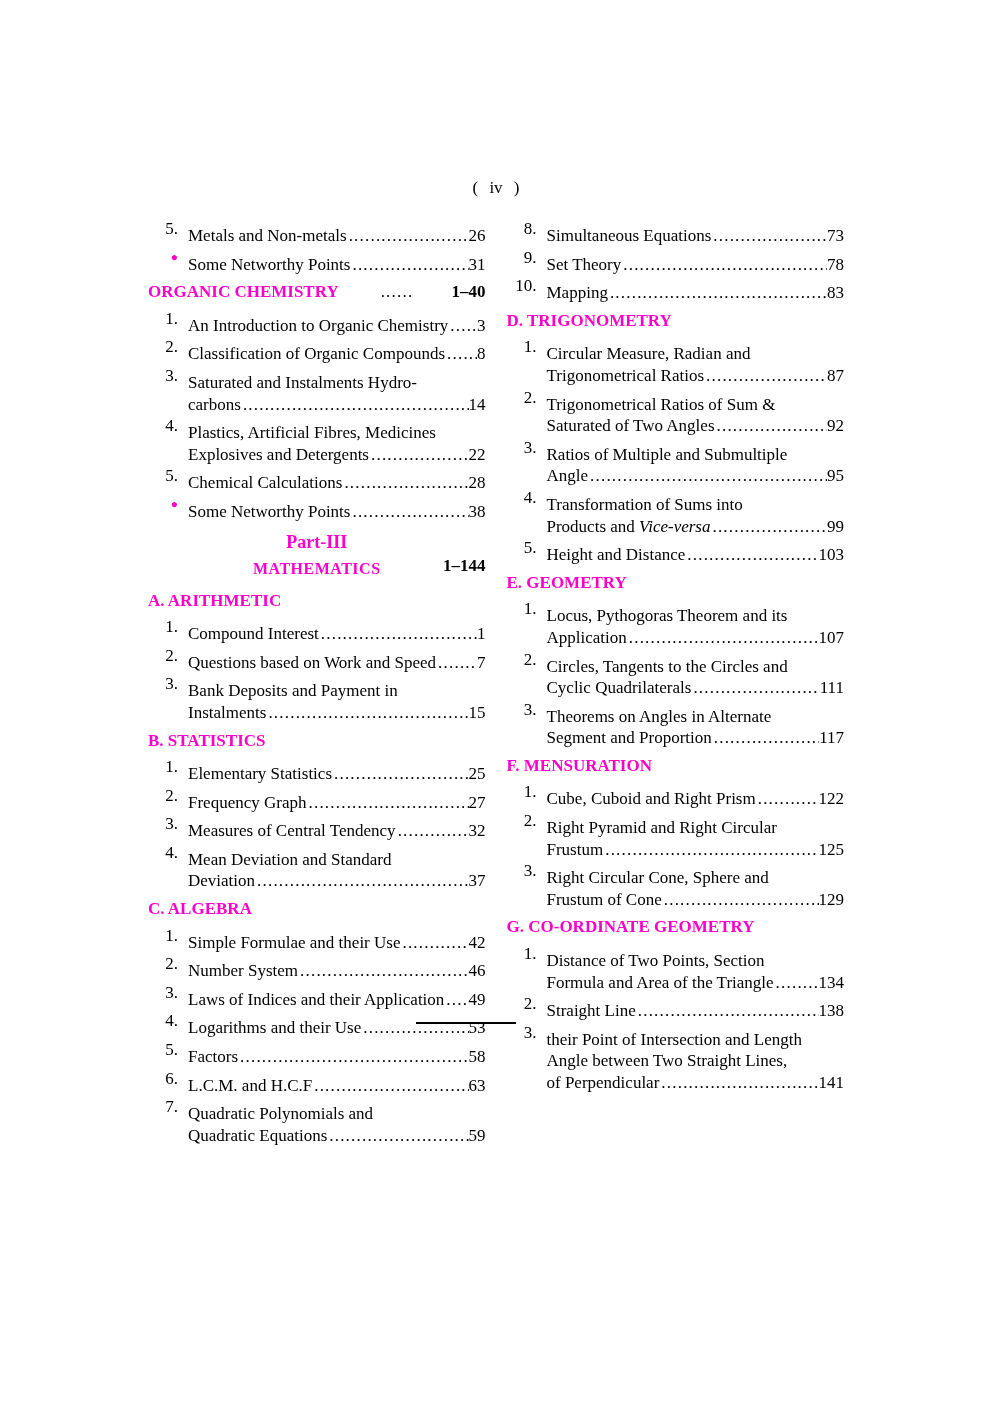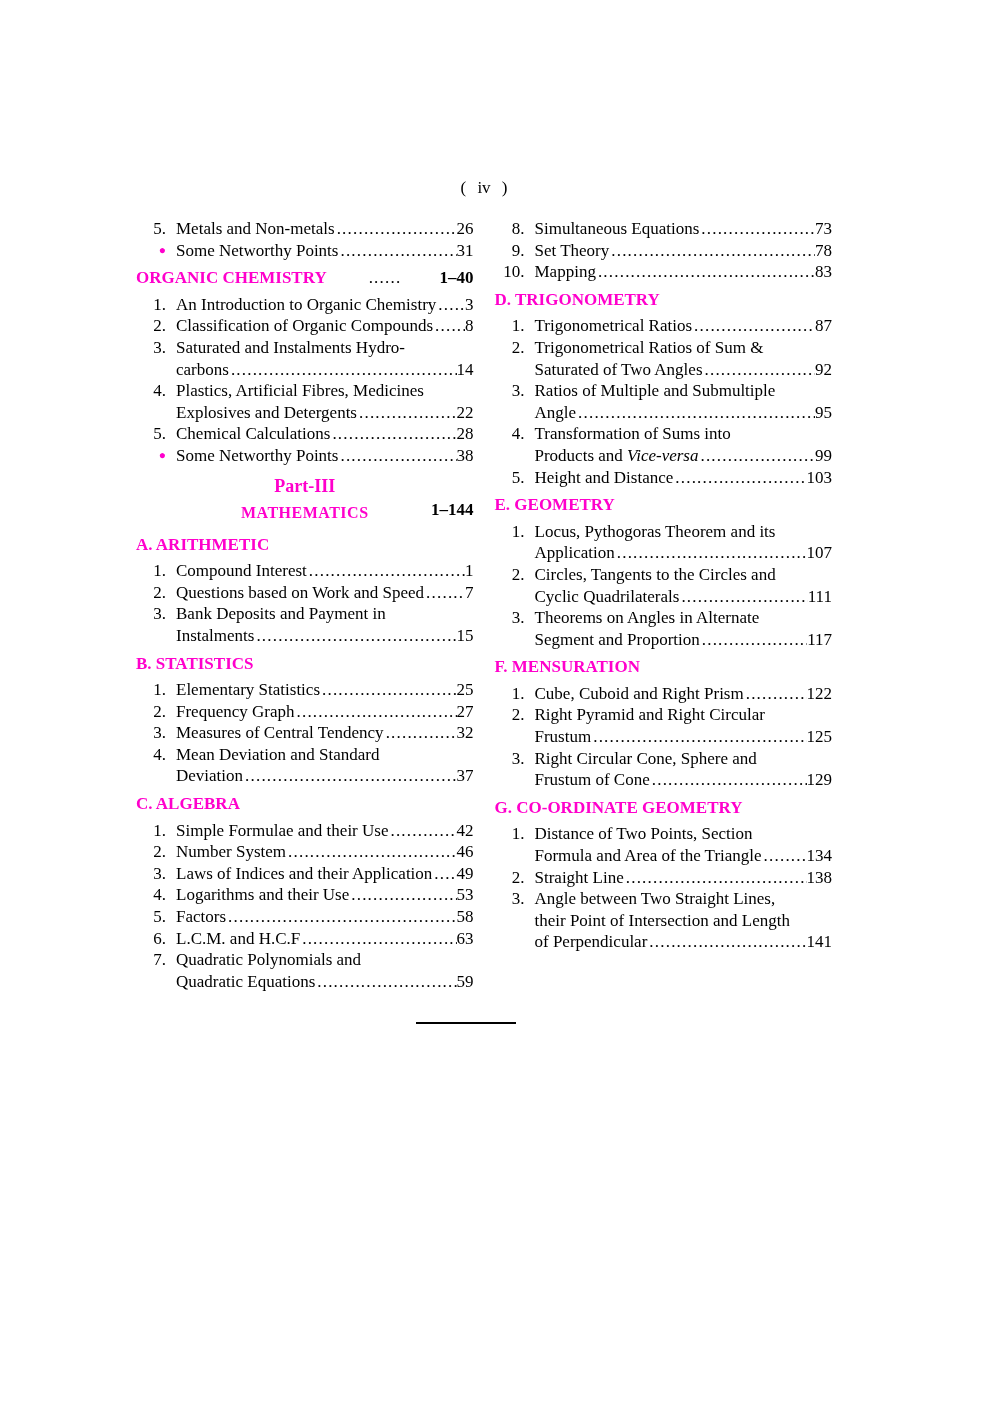--- a/index.html
+++ b/index.html
@@ -12,21 +12,21 @@
     width: 992px;
     height: 1403px;
     background: #ffffff;
     color: #000000;
     font-family: "Liberation Serif", serif;
     font-size: 17px;
     overflow: hidden;
   }
   .content {
     position: absolute;
-    left: 136px;
+    left: 148px;
     top: 178px;
     width: 696px;
   }
   .page-header {
     text-align: center;
     word-spacing: 7px;
     margin-bottom: 20px;
   }
   .columns {
     display: flex;
@@ -48,20 +48,21 @@
     margin-right: 10px;
   }
   .num.bullet {
     color: var(--accent, #ff00cc);
     font-size: 12px;
     line-height: 21.6px;
   }
   .body {
     flex: 1;
     min-width: 0;
+    margin-top: 7px;
   }
   .line { line-height: 21.6px; }
   .lastline {
     display: flex;
     align-items: baseline;
   }
   .txt { flex: none; white-space: nowrap; }
   .leader {
     flex: 1;
     min-width: 6px;
@@ -391,20 +392,21 @@
                 <span class="txt"><span>Mapping</span></span>
                 <span class="leader">........................................................................................................................</span>
                 <span class="pg">83</span>
               </div>
             </span>
           </div>
           <div class="sec">D. TRIGONOMETRY</div>
           <div class="entry">
             <span class="num">1.</span>
             <span class="body">
+              <div class="line"><span class="txt"><span>Circular Measure, Radian and</span></span></div>
               <div class="line lastline">
                 <span class="txt"><span>Trigonometrical Ratios</span></span>
                 <span class="leader">........................................................................................................................</span>
                 <span class="pg">87</span>
               </div>
             </span>
           </div>
           <div class="entry">
             <span class="num">2.</span>
             <span class="body">
@@ -533,22 +535,22 @@
               <div class="line lastline">
                 <span class="txt"><span>Straight Line</span></span>
                 <span class="leader">........................................................................................................................</span>
                 <span class="pg">138</span>
               </div>
             </span>
           </div>
           <div class="entry">
             <span class="num">3.</span>
             <span class="body">
+              <div class="line"><span class="txt"><span>their Point of Intersection and Length</span></span></div>
               <div class="line"><span class="txt"><span>Angle between Two Straight Lines,</span></span></div>
-              <div class="line"><span class="txt"><span>their Point of Intersection and Length</span></span></div>
               <div class="line lastline">
                 <span class="txt"><span>of Perpendicular</span></span>
                 <span class="leader">........................................................................................................................</span>
                 <span class="pg">141</span>
               </div>
             </span>
           </div>
         </div>
     </div>
   </div>

